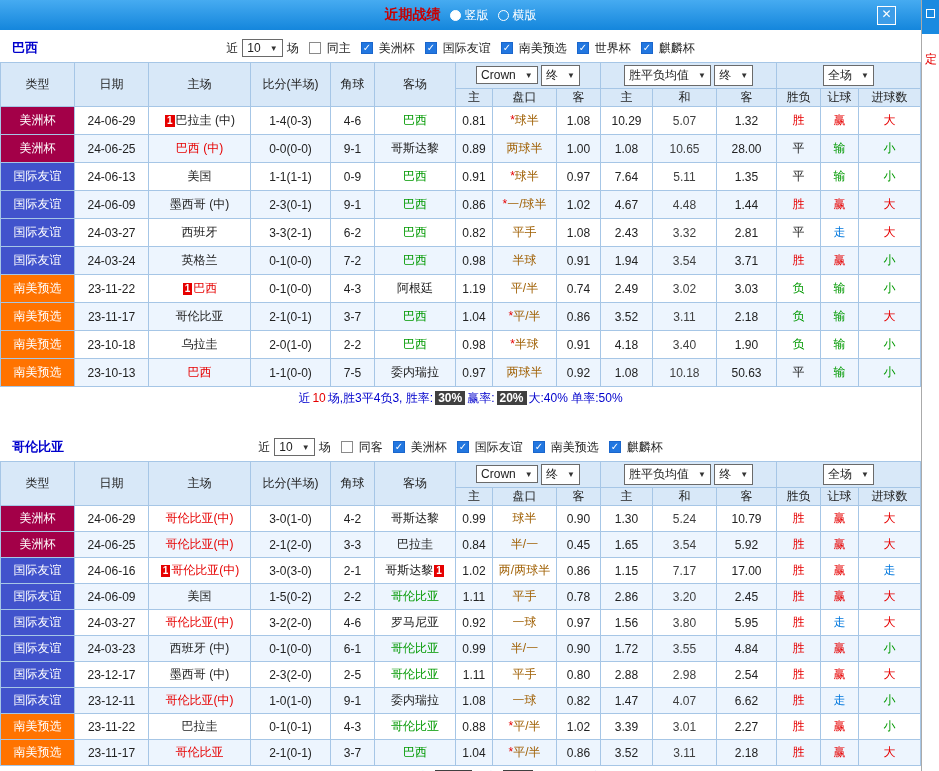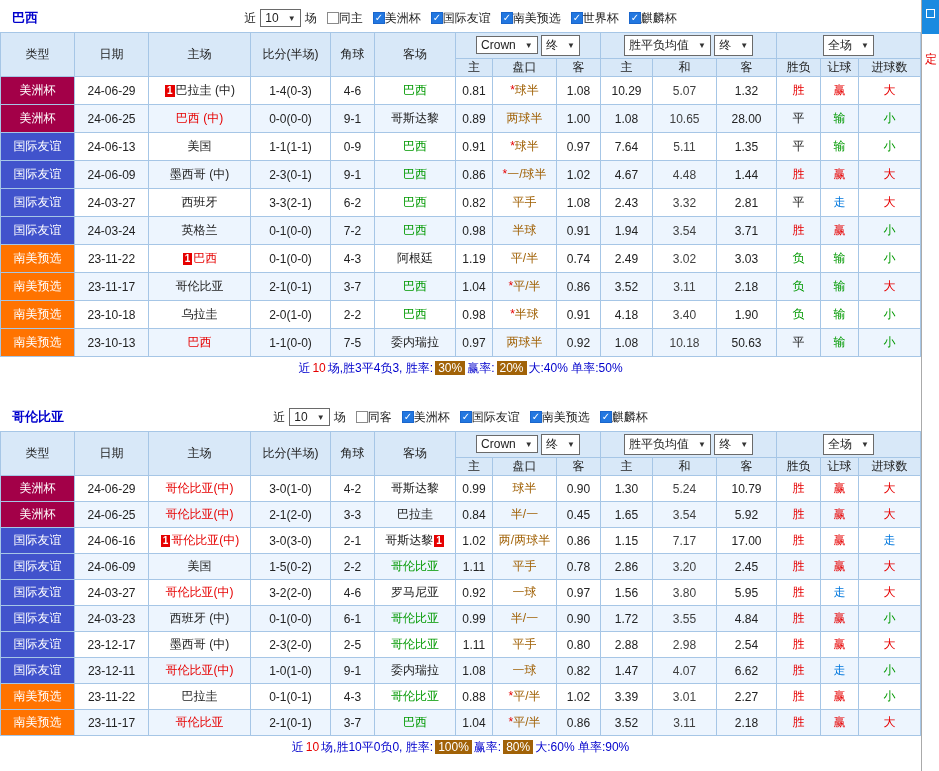--- a/index.html
+++ b/index.html
@@ -17,21 +17,21 @@
   .radio[data-state="on"]{background:#fff}
   .close{position:absolute;right:25px;top:6px;width:17px;height:17px;background:#3d9de8;
          border:1px solid #fff;color:#fff;text-align:center;line-height:15px;font-size:12px;cursor:pointer}
   
   .sec-head{position:relative;height:24px;display:flex;align-items:center;justify-content:center;gap:4px}
   .sec1{margin-top:6px}
   .team{position:absolute;left:12px;color:#0000cc;font-weight:bold;font-size:13px}
   .sel{display:inline-flex;align-items:center;border:1px solid #6a6a6a;background:#fff;
        padding:1px 4px;gap:9px;cursor:pointer;white-space:nowrap}
   .sel::after{content:"▼";font-size:8px;color:#333}
-  .cbw{display:inline-flex;align-items:center;gap:0;margin-left:6px;cursor:pointer}
+  .cbw{display:inline-flex;align-items:center;gap:6px;margin-left:6px;cursor:pointer}
   .cb{width:12px;height:12px;display:inline-block;position:relative;box-sizing:border-box}
   .cb.off{background:#fff;border:1px solid #8a8a8a}
   .cb.on{background:#2277e0;border:1px solid #1a66cc}
   .cb.on::after{content:"✓";position:absolute;left:1px;top:-1px;color:#fff;font-size:10px;font-weight:bold}
   
   table.grid{width:920px;border-collapse:collapse;table-layout:fixed;text-align:center;margin-top:2px}
   .grid th,.grid td{border:1px solid #a6c6e6;padding:0;overflow:hidden;white-space:nowrap;font-weight:normal}
   .grid thead th{background:#d8e8f8}
   .hr1 th{height:25px}
   .hr2 th{height:16px}
@@ -47,34 +47,48 @@
   .b1:empty{display:none}
   .star{color:#e60000}
   .hc{color:#a16207}
   td.mid{color:#404040}
   .cR{color:#e60000}.cG{color:#009900}.cB{color:#0077dd}.cK{color:#222}
   
   .summary{height:22px;display:flex;align-items:center;justify-content:center}
   .summary span{margin:0 1px}
   .summary .blue{color:#0000cc}
   .summary .red{color:#e60000}
-  .badge{background:#a16207;color:#fff;padding:0 3px;margin:0 3px;font-weight:normal}
+  .badge{background:#404040;color:#fff;padding:0 3px;margin:0 3px;font-weight:bold}
   .gap{height:26px}
   
   .strip{width:17px;border-left:1px solid #aaa;background:#fff;display:flex;flex-direction:column;align-items:center}
   .strip-top{width:17px;height:34px;background:#1a8ae0}
   .strip-top::after{content:"";display:block;width:7px;height:7px;border:1px solid #fff;margin:9px auto 0}
   .strip-red{color:#e60000;font-size:12px;margin-top:8px;writing-mode:vertical-rl}
 </style>
 </head>
 <body>
 
 <div class="app">
   <div class="modal">
 
+    <div class="titlebar">
+      <div class="tgroup">
+        <span class="title">近期战绩</span>
+        <label class="vopt">
+          <span class="radio" data-state="on"></span>
+          <span>竖版</span>
+        </label>
+        <label class="vopt">
+          <span class="radio" data-state="off"></span>
+          <span>横版</span>
+        </label>
+      </div>
+      <span class="close">✕</span>
+    </div>
 
     <div class="sec-head sec1">
       <span class="team">巴西</span>
       <span>近</span>
       <span class="sel">
           <span>10</span>
         </span>
       <span>场</span>
       <label class="cbw">
           <span class="cb off"></span>

